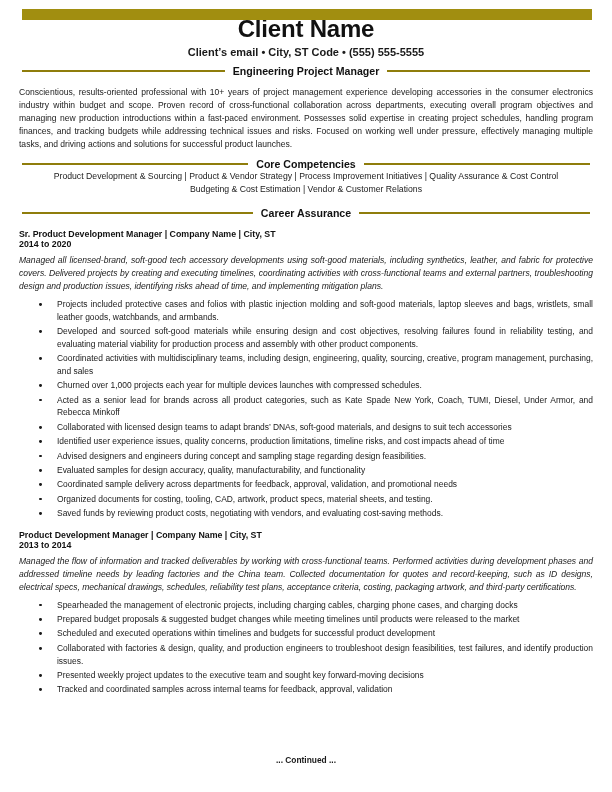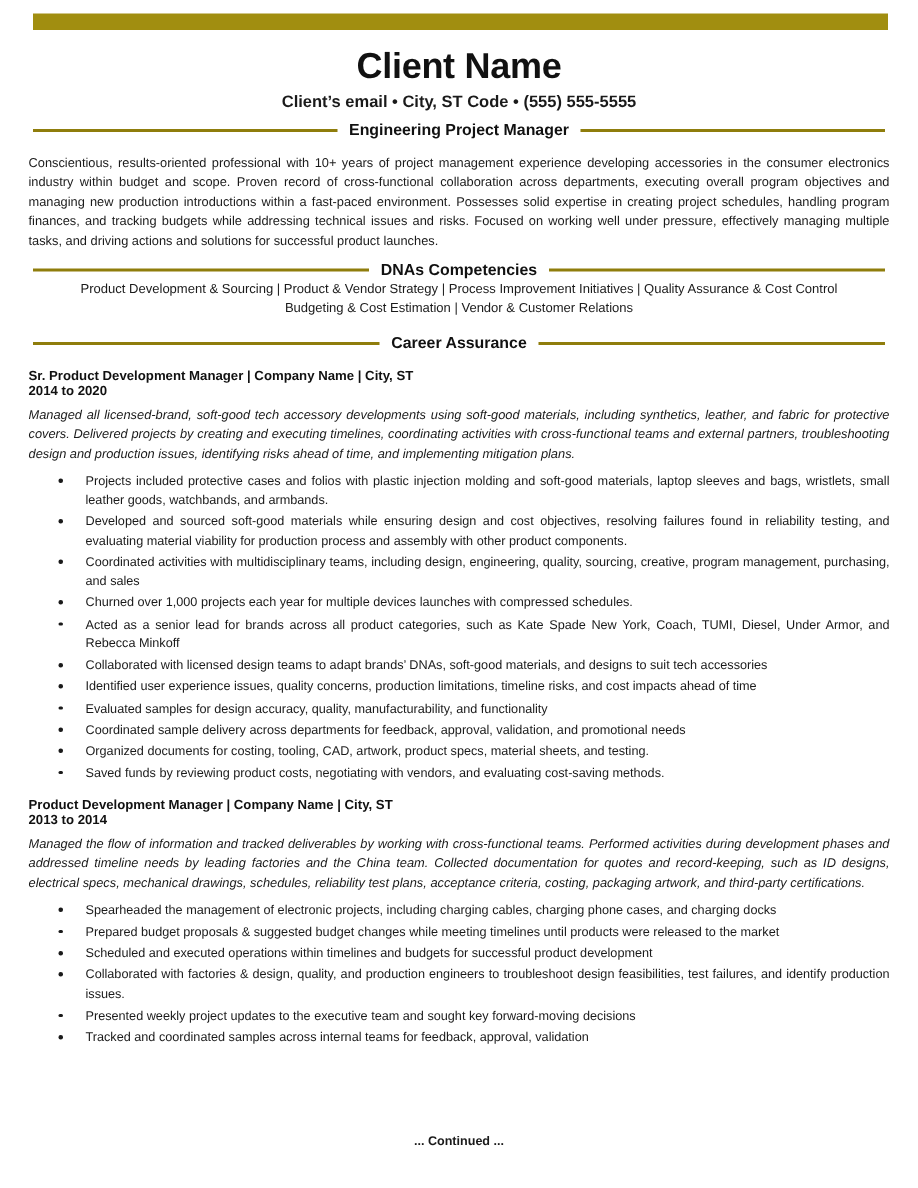--- a/index.html
+++ b/index.html
@@ -27,21 +27,21 @@
     position: absolute;
     top: 9px;
     left: 22px;
     width: 570px;
     height: 11px;
     background: #A18E10;
   }
 
   
   .header {
-    padding-top: 32px;
+    padding-top: 16px;
     text-align: center;
   }
   .client-name {
     font-size: 24px;
     font-weight: bold;
     letter-spacing: -0.2px;
     line-height: 1.12;
     color: #111111;
   }
   .contact-line {
@@ -177,21 +177,21 @@
   </div>
 
   <div class="block">
     <div class="summary">Conscientious, results-oriented professional with 10+ years of project management experience developing accessories in the consumer electronics industry within budget and scope. Proven record of cross-functional collaboration across departments, executing overall program objectives and managing new production introductions within a fast-paced environment. Possesses solid expertise in creating project schedules, handling program finances, and tracking budgets while addressing technical issues and risks. Focused on working well under pressure, effectively managing multiple tasks, and driving actions and solutions for successful product launches.</div>
   </div>
 
   <div class="spacer-sm"></div>
 
   <div class="section-head">
     <span class="rule"></span>
-    <span class="title">DNAs Competencies</span>
+    <span class="title">Core Competencies</span>
     <span class="rule"></span>
   </div>
 
   <div class="block">
     <div class="competency-lines">
       <div>Product Development &amp; Sourcing | Product &amp; Vendor Strategy | Process Improvement Initiatives | Quality Assurance &amp; Cost Control</div>
       <div>Budgeting &amp; Cost Estimation | Vendor &amp; Customer Relations</div>
     </div>
   </div>
 
@@ -208,20 +208,21 @@
     </div>
     <div class="job-desc">Managed all licensed-brand, soft-good tech accessory developments using soft-good materials, including synthetics, leather, and fabric for protective covers. Delivered projects by creating and executing timelines, coordinating activities with cross-functional teams and external partners, troubleshooting design and production issues, identifying risks ahead of time, and implementing mitigation plans.</div>
     <ul class="bullets">
       <li class="justify">Projects included protective cases and folios with plastic injection molding and soft-good materials, laptop sleeves and bags, wristlets, small leather goods, watchbands, and armbands.</li>
       <li class="justify">Developed and sourced soft-good materials while ensuring design and cost objectives, resolving failures found in reliability testing, and evaluating material viability for production process and assembly with other product components.</li>
       <li class="justify">Coordinated activities with multidisciplinary teams, including design, engineering, quality, sourcing, creative, program management, purchasing, and sales</li>
       <li>Churned over 1,000 projects each year for multiple devices launches with compressed schedules.</li>
       <li class="justify">Acted as a senior lead for brands across all product categories, such as Kate Spade New York, Coach, TUMI, Diesel, Under Armor, and Rebecca Minkoff</li>
       <li>Collaborated with licensed design teams to adapt brands’ DNAs, soft-good materials, and designs to suit tech accessories</li>
       <li>Identified user experience issues, quality concerns, production limitations, timeline risks, and cost impacts ahead of time</li>
+      <li>Advised designers and engineers during concept and sampling stage regarding design feasibilities.</li>
       <li>Evaluated samples for design accuracy, quality, manufacturability, and functionality</li>
       <li>Coordinated sample delivery across departments for feedback, approval, validation, and promotional needs</li>
       <li>Organized documents for costing, tooling, CAD, artwork, product specs, material sheets, and testing.</li>
       <li>Saved funds by reviewing product costs, negotiating with vendors, and evaluating cost-saving methods.</li>
     </ul>
   </div>
 
   <div class="job">
     <div class="job-head">
       <span class="job-title">Product Development Manager | Company Name | City, ST</span>

